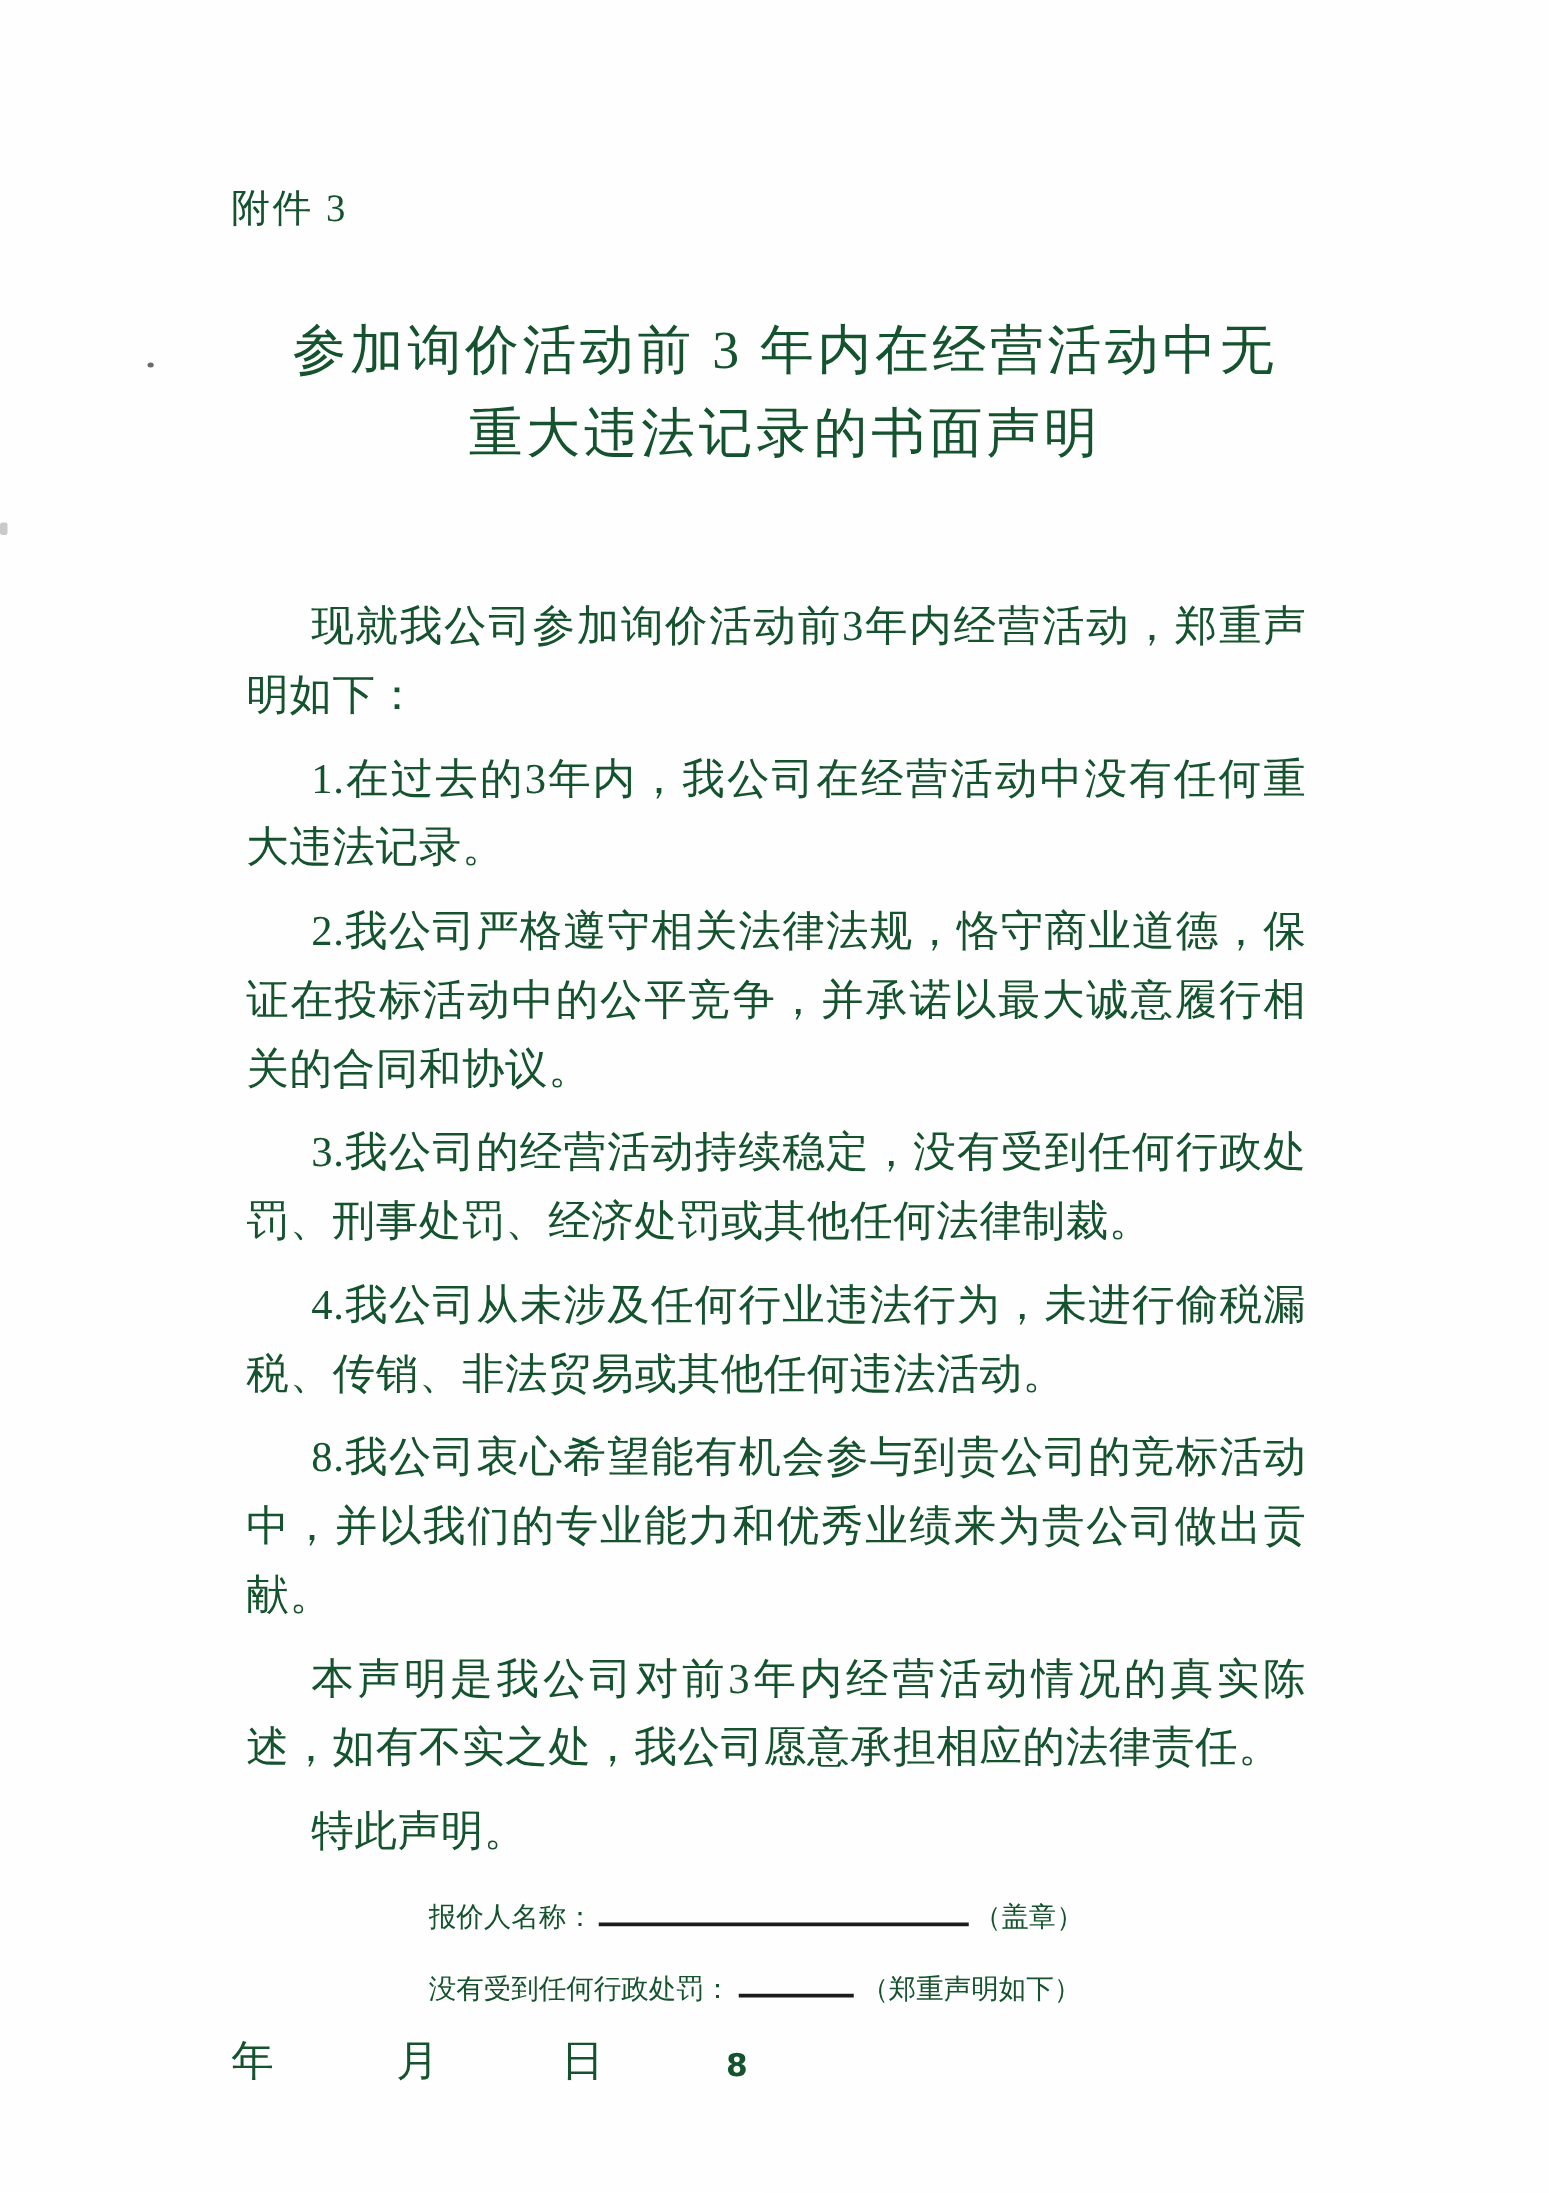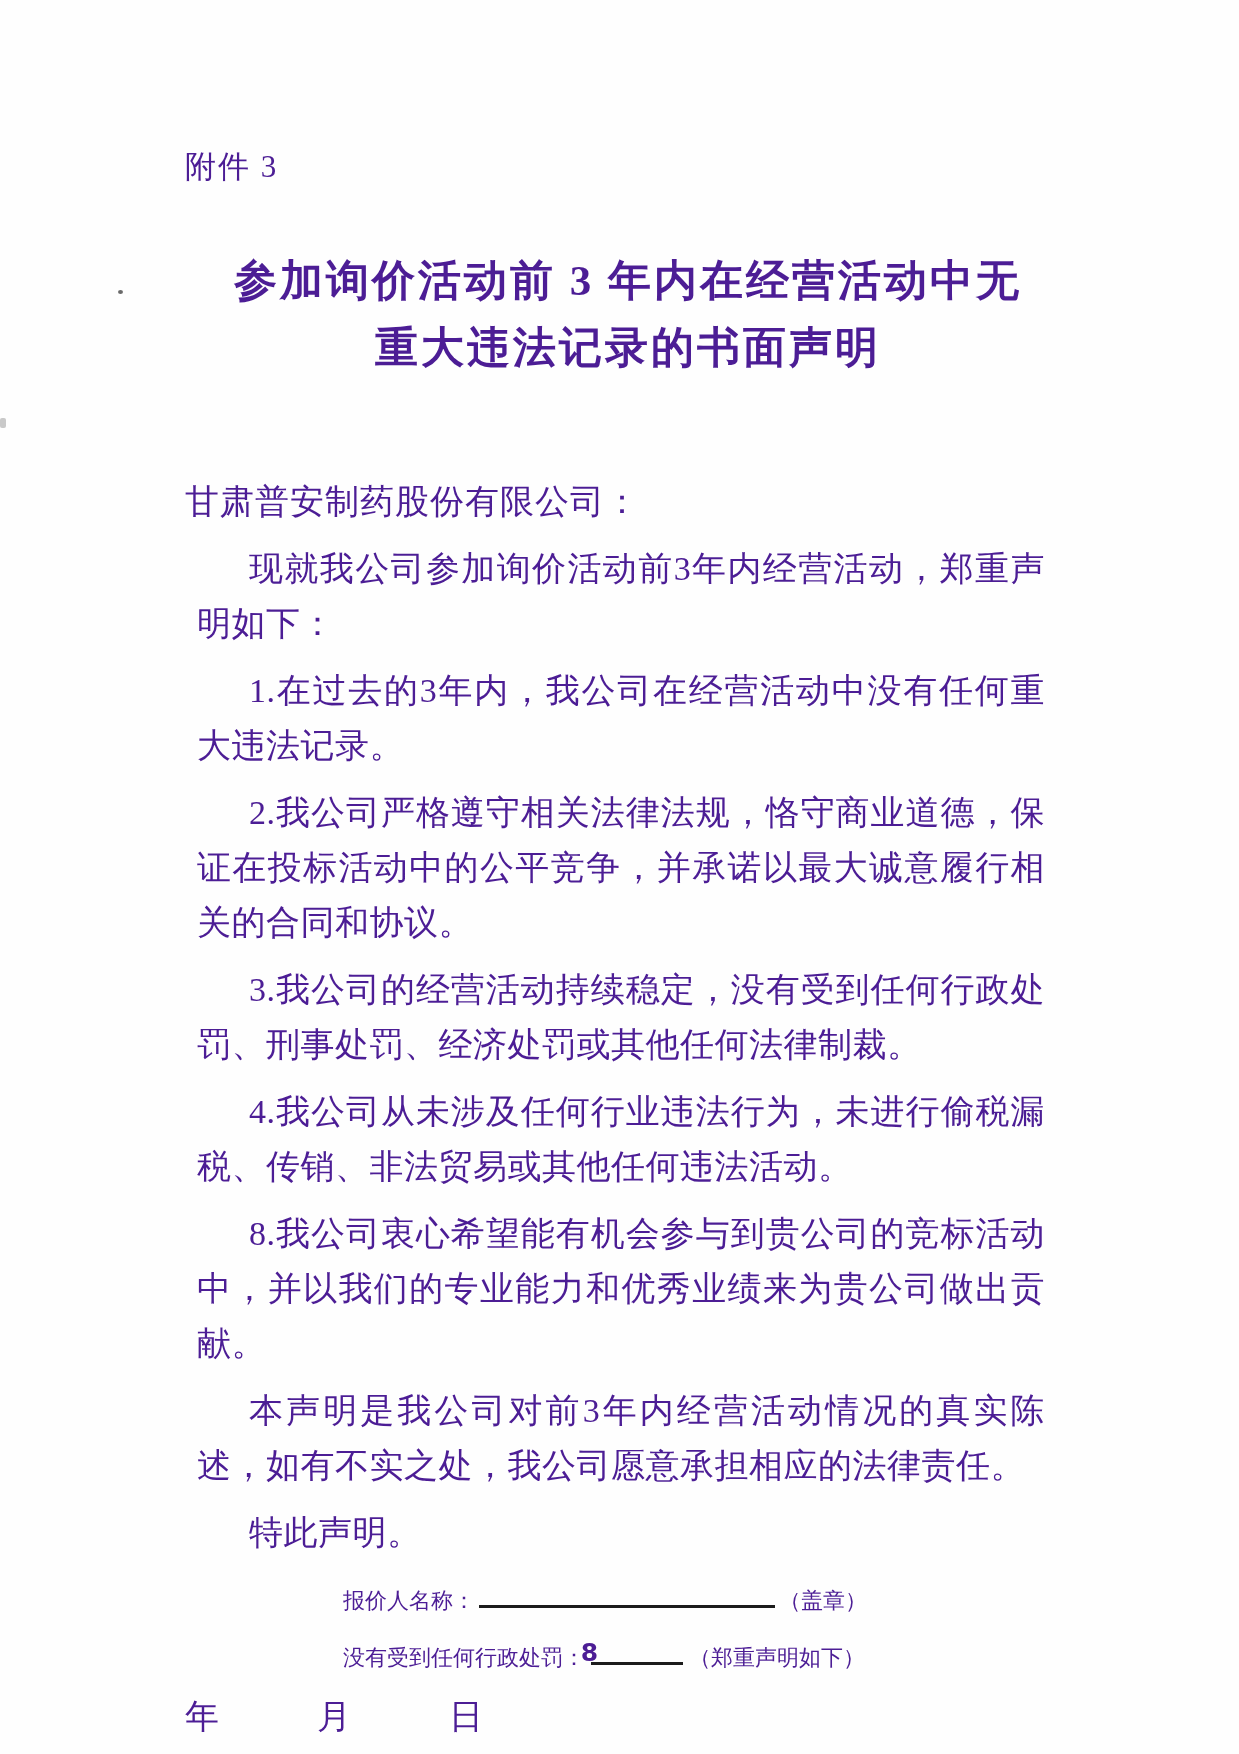--- a/index.html
+++ b/index.html
@@ -8,34 +8,34 @@
     background: #ffffff;
   }
   .page {
     position: relative;
     width: 1239px;
     height: 1754px;
     margin: 0 auto;
     background: #fefefe;
     box-sizing: border-box;
     padding: 145px 168px 0 185px;
-    color: #4c1d95;
+    color: #14532d;
     font-family: "Liberation Serif", "DejaVu Serif", serif;
     overflow: hidden;
   }
   .attachment {
     font-size: 31px;
     line-height: 44px;
     letter-spacing: 2px;
   }
   .doc-title {
     margin: 58px 0 0 0;
     text-align: center;
     font-size: 43px;
-    font-weight: 700;
+    font-weight: 400;
     line-height: 67px;
     letter-spacing: 3px;
   }
   .doc-title .title-line {
     display: block;
     white-space: nowrap;
   }
   .body-text {
     margin-top: 93px;
     font-size: 34px;
@@ -113,21 +113,20 @@
 
   <div class="attachment">附件 3</div>
 
   <h1 class="doc-title">
     <span class="title-line">参加询价活动前 3 年内在经营活动中无</span>
     <span class="title-line">重大违法记录的书面声明</span>
   </h1>
 
   <div class="body-text">
 
-    <div class="salutation">甘肃普安制药股份有限公司：</div>
 
     <p class="para">现就我公司参加询价活动前3年内经营活动，郑重声明如下：</p>
     <p class="para">1.在过去的3年内，我公司在经营活动中没有任何重大违法记录。</p>
     <p class="para">2.我公司严格遵守相关法律法规，恪守商业道德，保证在投标活动中的公平竞争，并承诺以最大诚意履行相关的合同和协议。</p>
     <p class="para">3.我公司的经营活动持续稳定，没有受到任何行政处罚、刑事处罚、经济处罚或其他任何法律制裁。</p>
     <p class="para">4.我公司从未涉及任何行业违法行为，未进行偷税漏税、传销、非法贸易或其他任何违法活动。</p>
     <p class="para">8.我公司衷心希望能有机会参与到贵公司的竞标活动中，并以我们的专业能力和优秀业绩来为贵公司做出贡献。</p>
     <p class="para">本声明是我公司对前3年内经营活动情况的真实陈述，如有不实之处，我公司愿意承担相应的法律责任。</p>
     <p class="para">特此声明。</p>
   </div>

